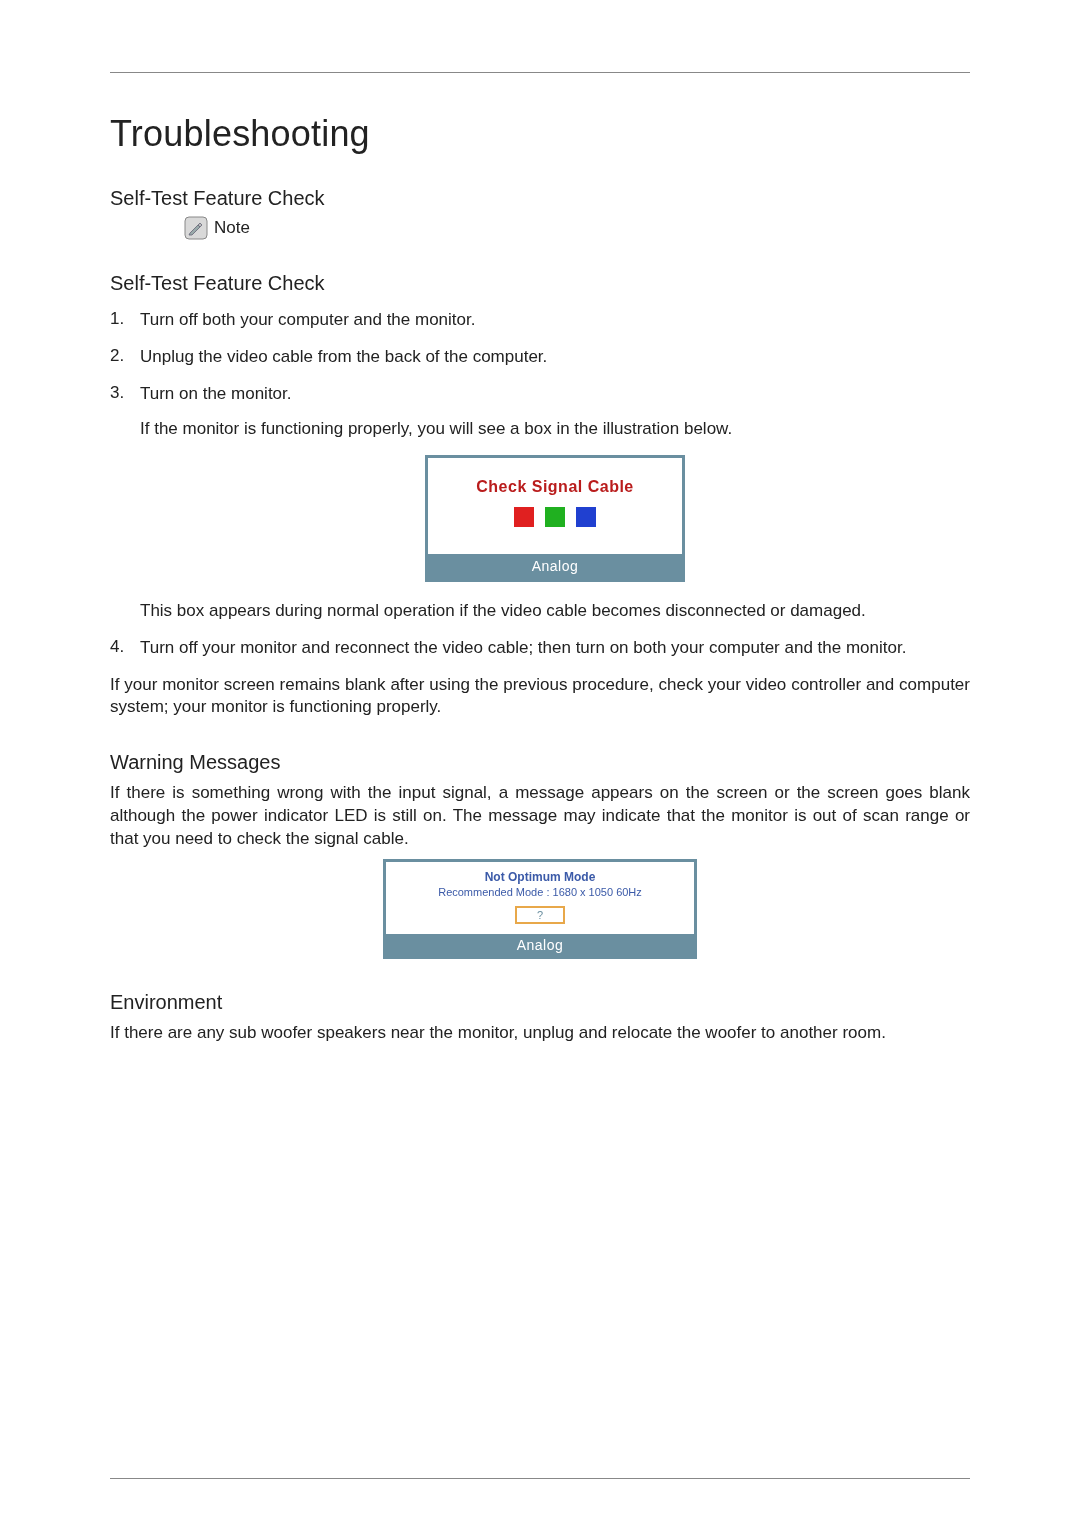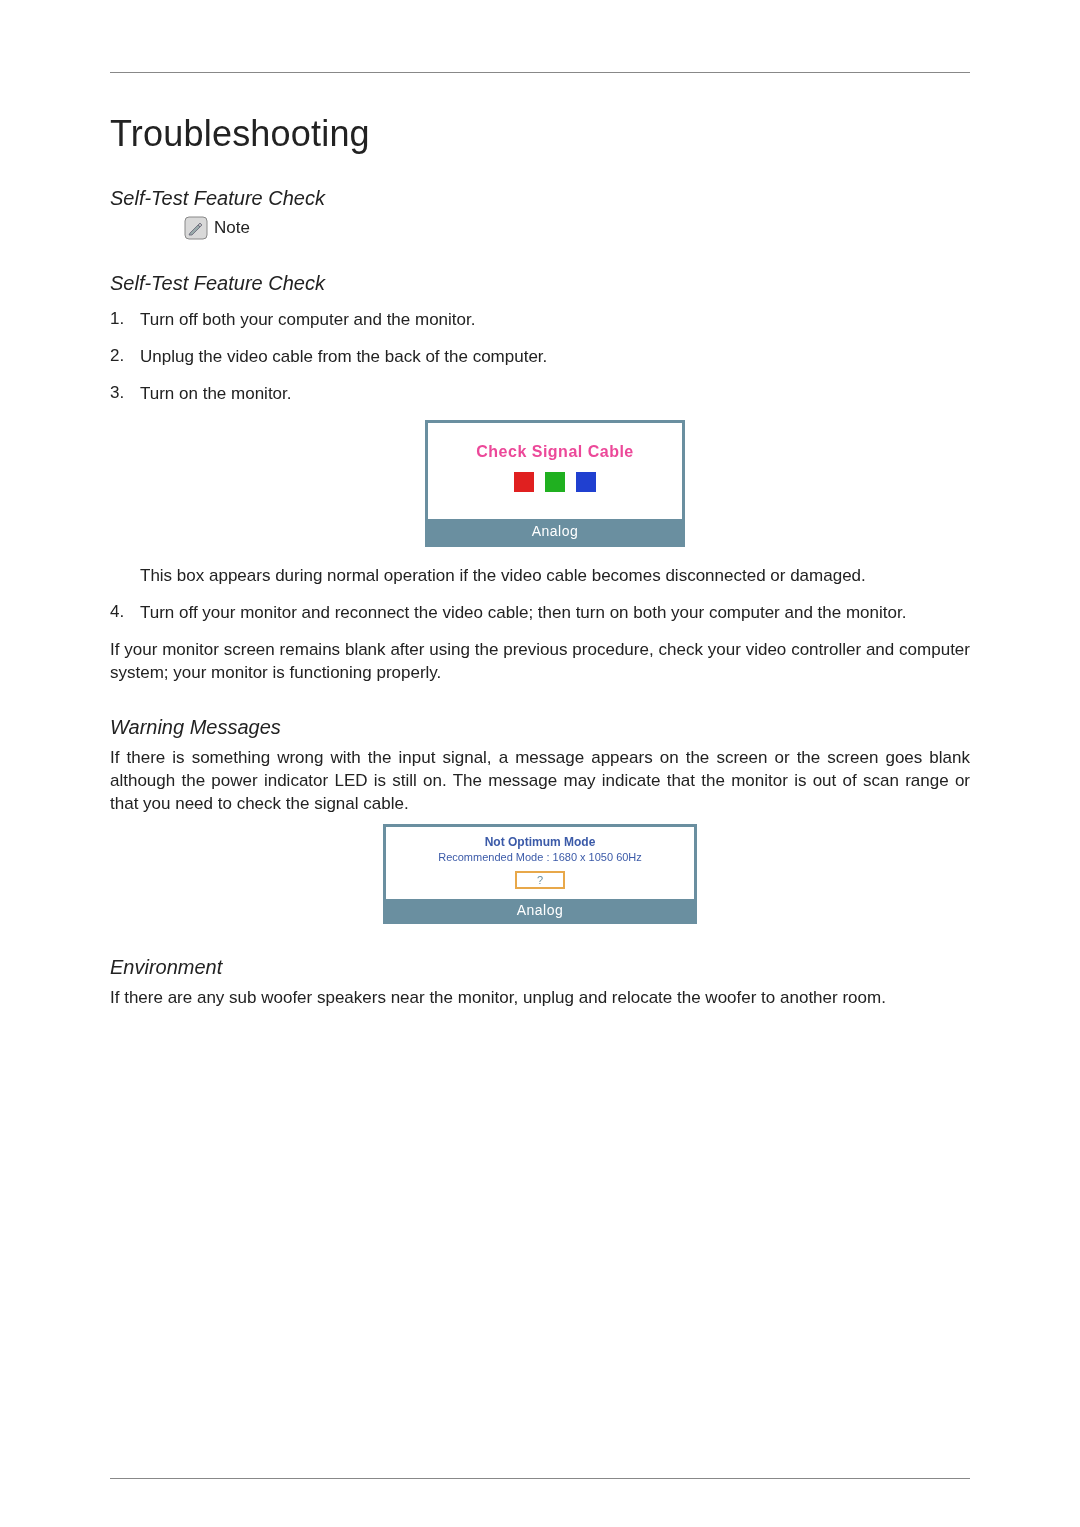--- a/index.html
+++ b/index.html
@@ -28,21 +28,20 @@
   h1.title {
     font-size: 36px;
     font-weight: 400;
     margin: 0 0 20px 0;
     letter-spacing: 0.2px;
   }
   h2.section {
     font-size: 20px;
     font-weight: 400;
     margin: 32px 0 6px 0;
-    font-style: italic;
   }
   .indent {
     margin-left: 74px;
   }
   .note-row {
     display: flex;
     align-items: center;
     margin-top: 4px;
     margin-bottom: 10px;
   }
@@ -93,21 +92,21 @@
     position: relative;
   }
   .illus1 .top {
     height: 78px;
     text-align: center;
     padding-top: 18px;
   }
   .illus1 .csc {
     font-size: 16px;
     font-weight: bold;
-    color: #ec4899;
+    color: #b91c1c;
     letter-spacing: 0.5px;
   }
   .rgb-row {
     margin-top: 10px;
   }
   .rgb-row span {
     display: inline-block;
     width: 20px;
     height: 20px;
     margin: 0 3px;
@@ -189,20 +188,21 @@
 
     <div class="li-row">
       <div class="li-num">2.</div>
       <div class="li-text">Unplug the video cable from the back of the computer.</div>
     </div>
 
     <div class="li-row">
       <div class="li-num">3.</div>
       <div class="li-text">
         <span>Turn on the monitor.</span>
+        <div class="li-sub">If the monitor is functioning properly, you will see a box in the illustration below.</div>
 
         
         <div class="illus1">
           <div class="top">
             <div class="csc">Check Signal Cable</div>
             <div class="rgb-row">
               <span class="sq-r"></span>
               <span class="sq-g"></span>
               <span class="sq-b"></span>
             </div>

